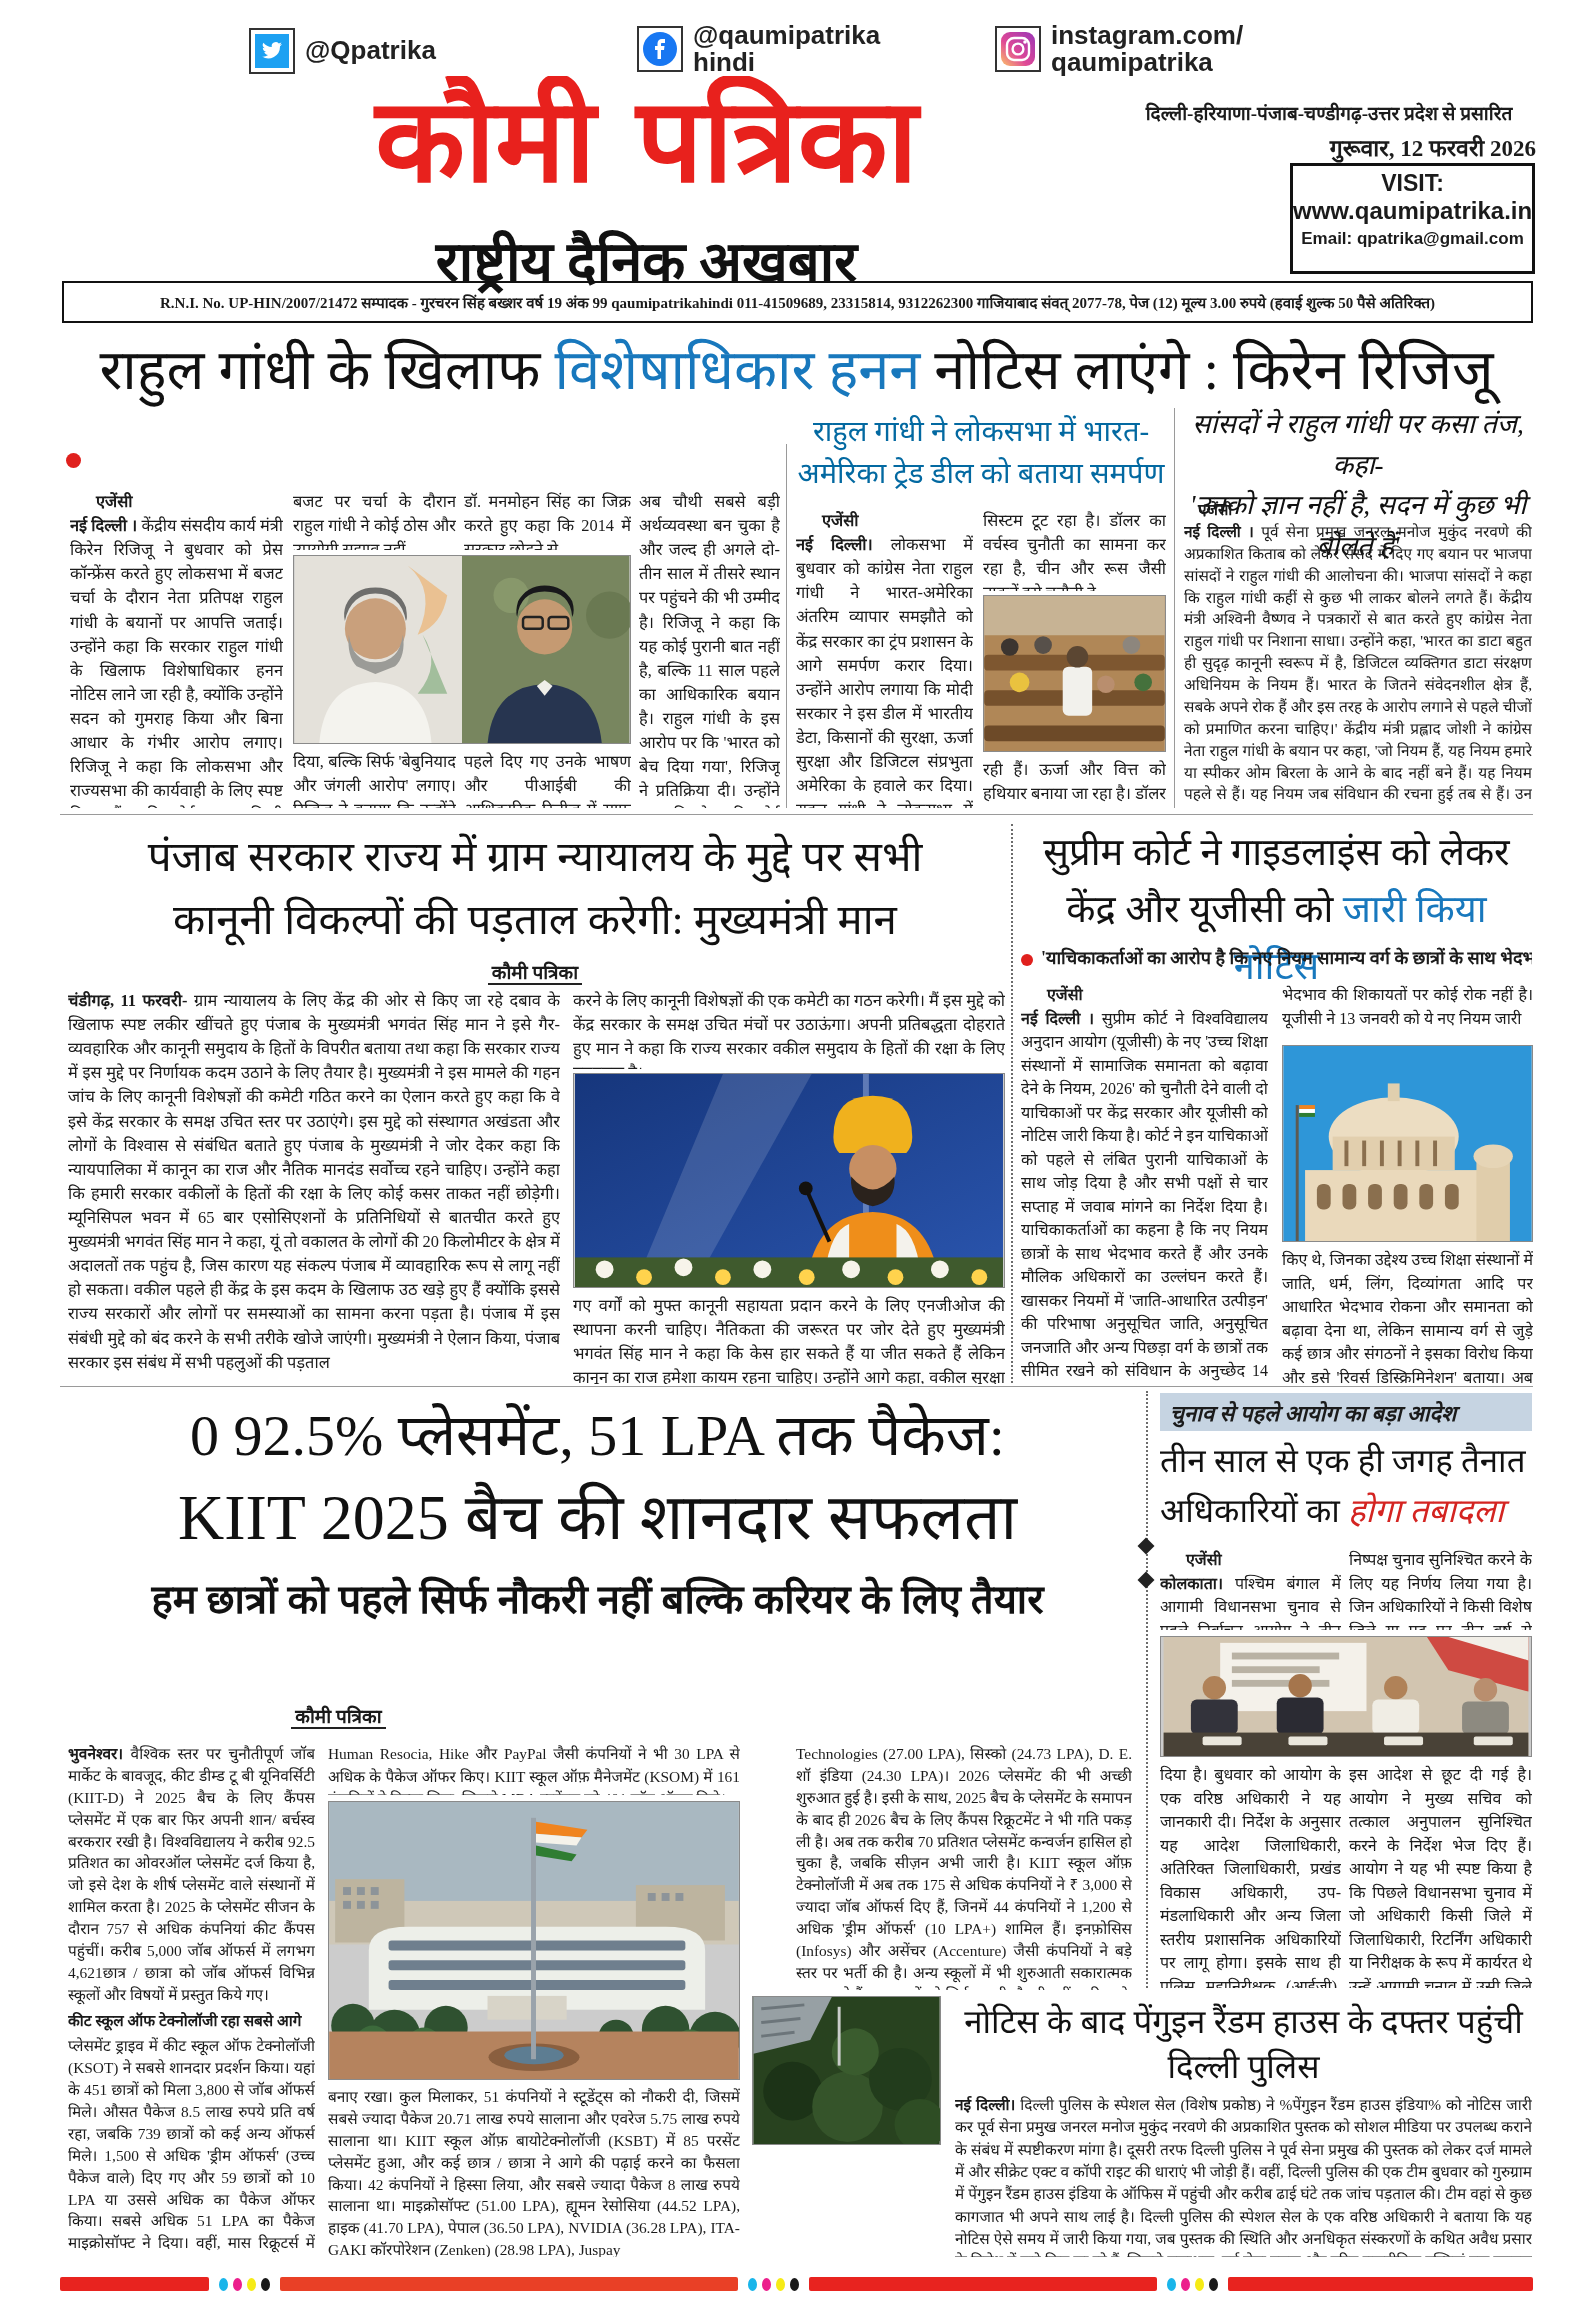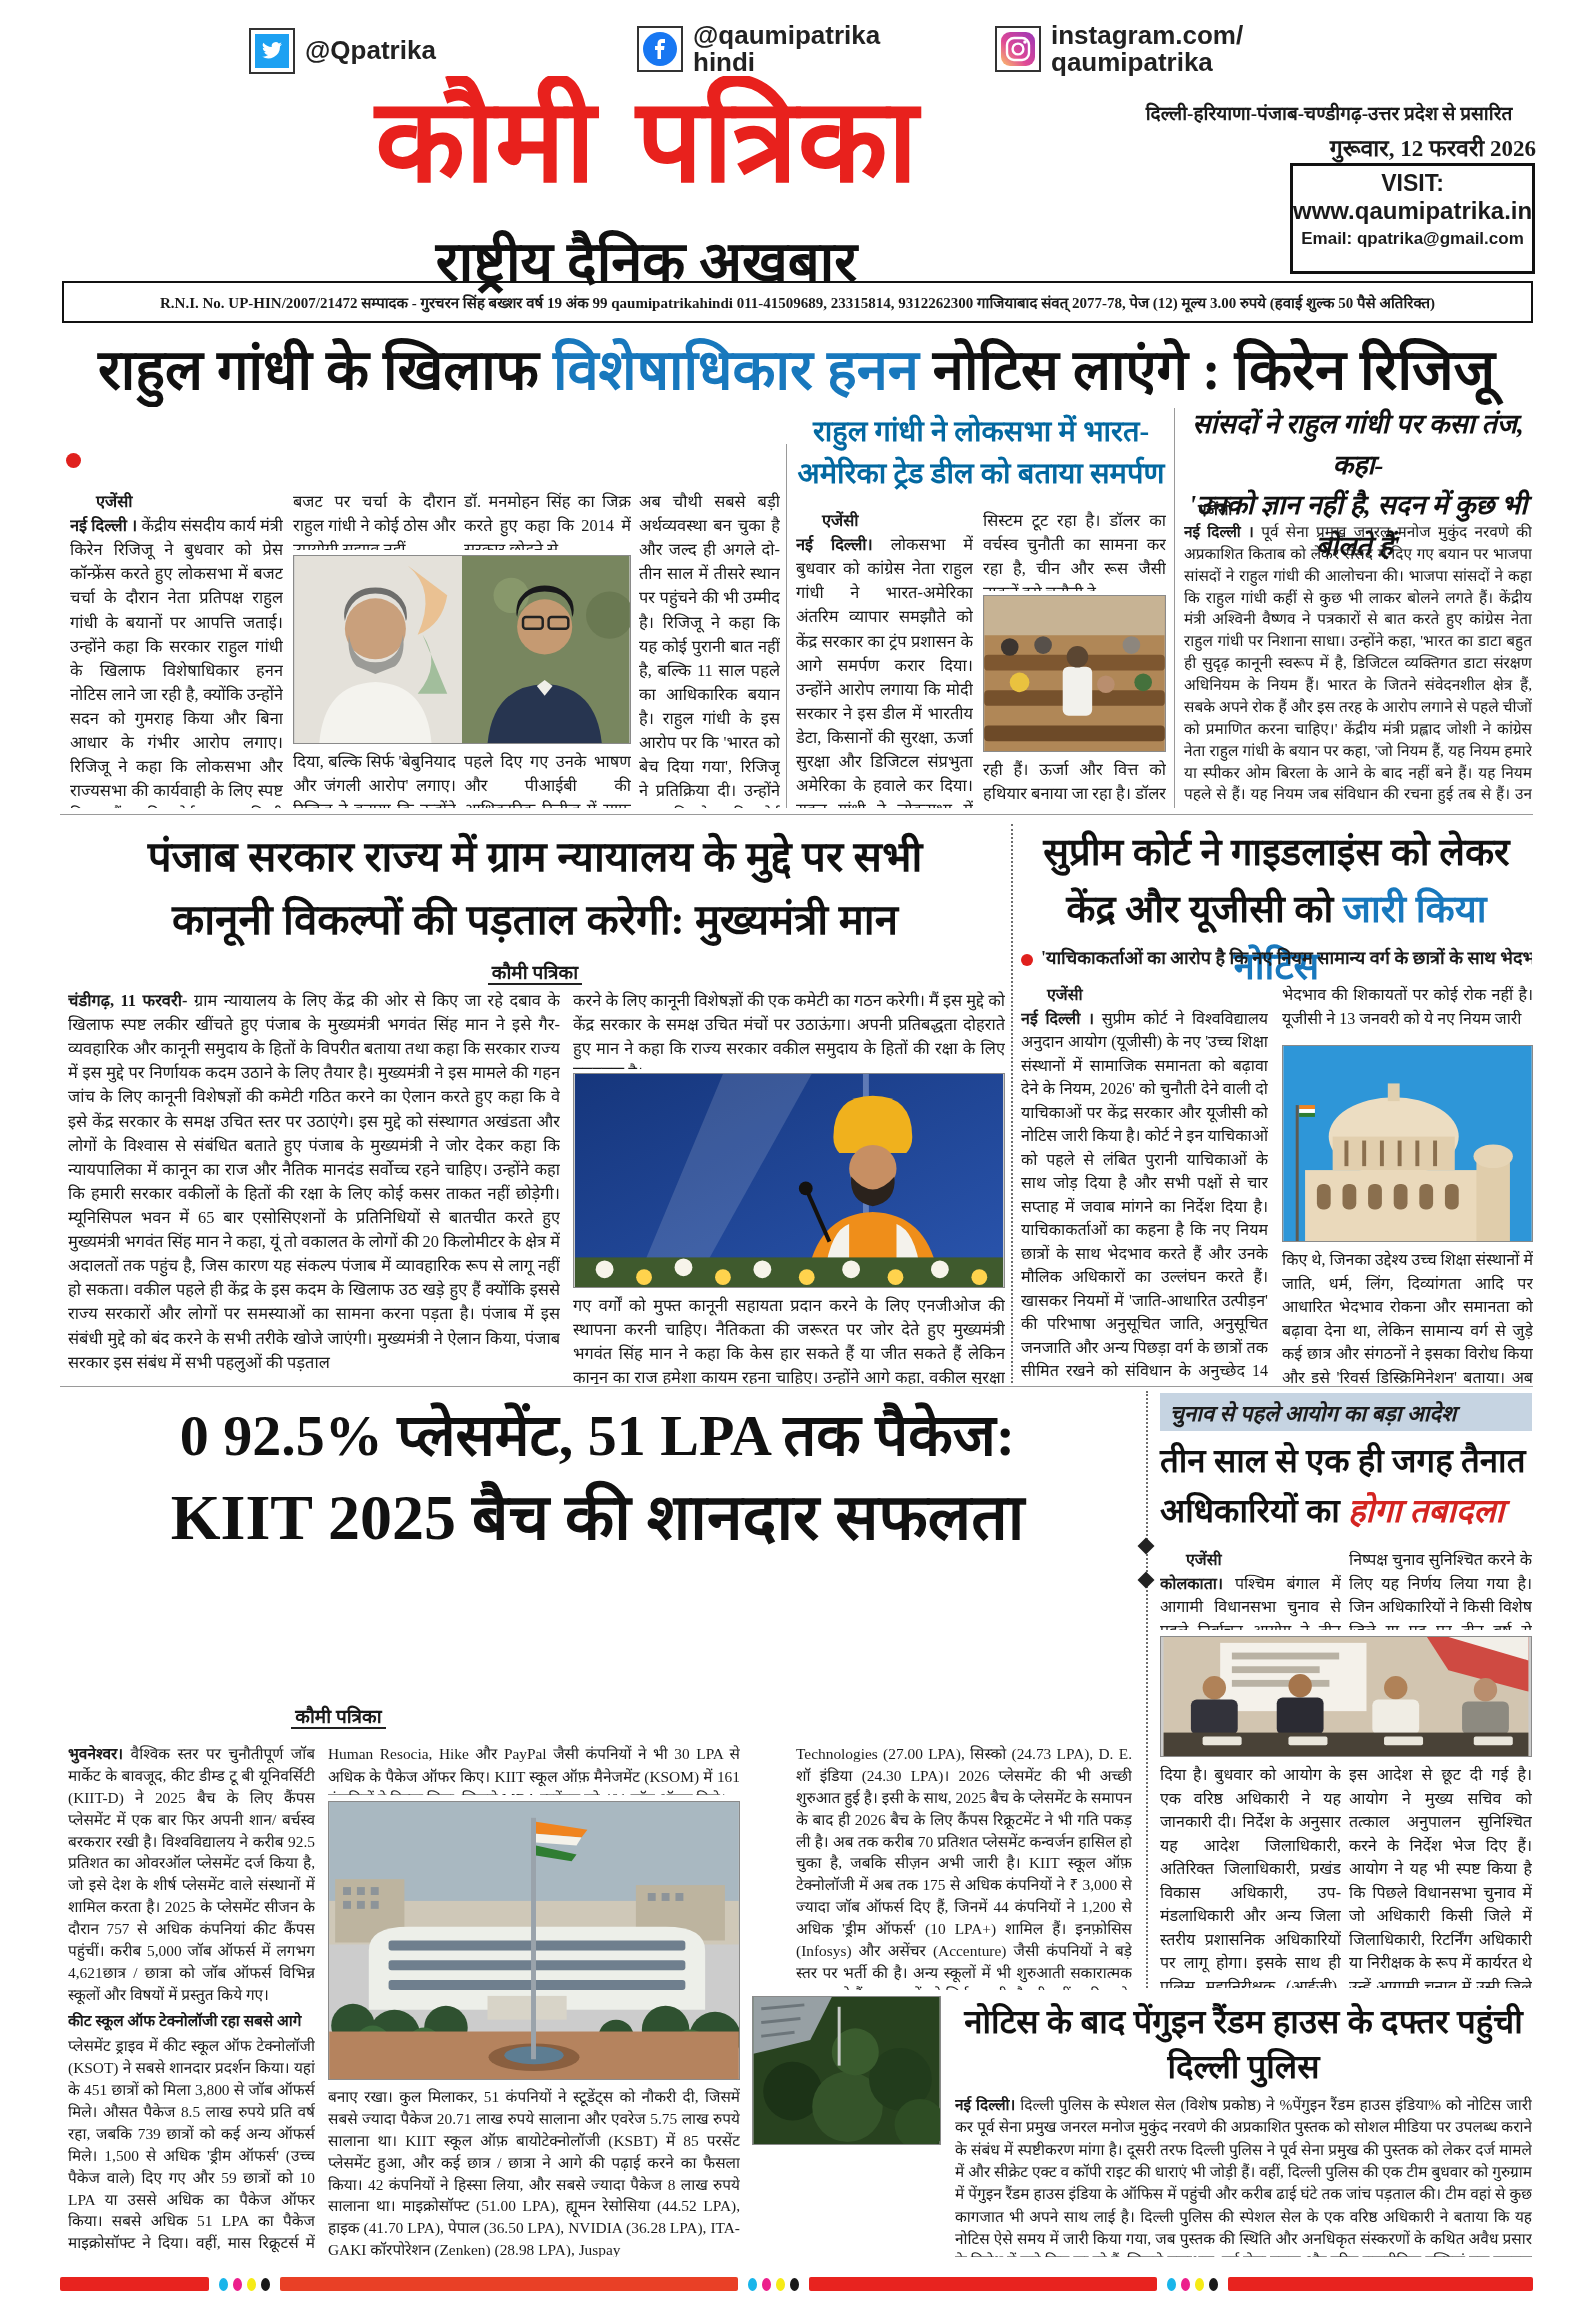--- a/index.html
+++ b/index.html
@@ -1,20 +1,20 @@
 <!DOCTYPE html>
 <html><head>
 <meta charset="utf-8">
 <style>
   html,body{margin:0;padding:0;background:#ffffff;}
   .page{position:relative;width:1592px;height:2318px;background:#fff;overflow:hidden;
         font-family:"Liberation Serif",serif;color:#1b1b1b;}
   .abs{position:absolute;}
   .c{text-align:center;}
-  .hdl{font-weight:700;color:#111;}
+  .hdl{font-weight:400;color:#111;}
   .bt{font-size:16.4px;line-height:1.47;text-align:justify;overflow:hidden;}
   .bt .dl{font-weight:bold;}
   .agency{font-weight:bold;padding-left:26px;}
   .byline{font-weight:bold;font-size:19px;text-align:center;}
   .byline span{border-bottom:2px solid #222;padding:0 4px;}
   .vdiv{border-left:1px solid #9a9a9a;}
   .vdot{border-left:2px dotted #6b6b6b;}
   .hrule{border-top:1px solid #9a9a9a;}
   .photo{border:1px solid #8a8a8a;box-sizing:border-box;background:#ccc;overflow:hidden;}
   .photo svg{display:block;width:100%;height:100%;}
@@ -271,20 +271,21 @@
         <rect x="16" y="64" width="16" height="4" fill="#fff"></rect>
         <rect x="16" y="68" width="16" height="4" fill="#2f7d32"></rect>
     </svg>
   </div>
   <div class="abs bt" style="left:1282px;top:1248px;width:251px;height:135px;font-size:16px;">किए थे, जिनका उद्देश्य उच्च शिक्षा संस्थानों में जाति, धर्म, लिंग, दिव्यांगता आदि पर आधारित भेदभाव रोकना और समानता को बढ़ावा देना था, लेकिन सामान्य वर्ग से जुड़े कई छात्र और संगठनों ने इसका विरोध किया और इसे 'रिवर्स डिस्क्रिमिनेशन' बताया। अब यह मामला सुप्रीम कोर्ट पहुंचा, जहां अब सभी याचिकाओं पर एक साथ सुनवाई होगी।</div>
 
   <div class="abs hrule" style="left:60px;top:1386px;width:1473px;"></div>
 
   <div class="abs nowrap hdl c" style="left:60px;top:1393px;width:1075px;font-size:58px;">0 92.5% प्लेसमेंट, 51 LPA तक पैकेज:</div>
   <div class="abs nowrap hdl c" style="left:60px;top:1471px;width:1075px;font-size:64px;">KIIT 2025 बैच की शानदार सफलता</div>
+  <div class="abs nowrap hdl c" style="left:60px;top:1570px;width:1075px;font-size:40px;font-weight:700;">हम छात्रों को पहले सिर्फ नौकरी नहीं बल्कि करियर के लिए तैयार</div>
   <div class="abs byline" style="left:60px;top:1703px;width:557px;"><span>कौमी पत्रिका</span></div>
 
   <div class="abs bt" style="left:68px;top:1743px;width:247px;height:513px;font-size:15.4px;line-height:1.42;">
     <span class="dl">भुवनेश्वर।</span>
     <span>वैश्विक स्तर पर चुनौतीपूर्ण जॉब मार्केट के बावजूद, कीट डीम्ड टू बी यूनिवर्सिटी (KIIT-D) ने 2025 बैच के लिए कैंपस प्लेसमेंट में एक बार फिर अपनी शान/ बर्चस्व बरकरार रखी है। विश्वविद्यालय ने करीब 92.5 प्रतिशत का ओवरऑल प्लेसमेंट दर्ज किया है, जो इसे देश के शीर्ष प्लेसमेंट वाले संस्थानों में शामिल करता है। 2025 के प्लेसमेंट सीजन के दौरान 757 से अधिक कंपनियां कीट कैंपस पहुंचीं। करीब 5,000 जॉब ऑफर्स में लगभग 4,621छात्र / छात्रा को जॉब ऑफर्स विभिन्न स्कूलों और विषयों में प्रस्तुत किये गए।</span>
     <div class="dl" style="margin:4px 0;">कीट स्कूल ऑफ टेक्नोलॉजी रहा सबसे आगे</div>
     <span>प्लेसमेंट ड्राइव में कीट स्कूल ऑफ टेक्नोलॉजी (KSOT) ने सबसे शानदार प्रदर्शन किया। यहां के 451 छात्रों को मिला 3,800 से जॉब ऑफर्स मिले। औसत पैकेज 8.5 लाख रुपये प्रति वर्ष रहा, जबकि 739 छात्रों को कई अन्य ऑफर्स मिले। 1,500 से अधिक 'ड्रीम ऑफर्स' (उच्च पैकेज वाले) दिए गए और 59 छात्रों को 10 LPA या उससे अधिक का पैकेज ऑफर किया। सबसे अधिक 51 LPA का पैकेज माइक्रोसॉफ्ट ने दिया। वहीं, मास रिक्रूटर्स में टीसीएस (TCS) (530 ऑफर्स) और विप्रो (WIPRO) (342 ऑफर्स) ने बड़ी संख्या में भर्ती की। साथ ही 1,209 पेड इंटर्नशिप्स भी ऑफर की गईं, जिससे छात्रों को पढ़ाई के दौरान ही मौजूदा टीमों के साथ काम करने का अवसर मिलेगा।</span>
     
     
   </div>

